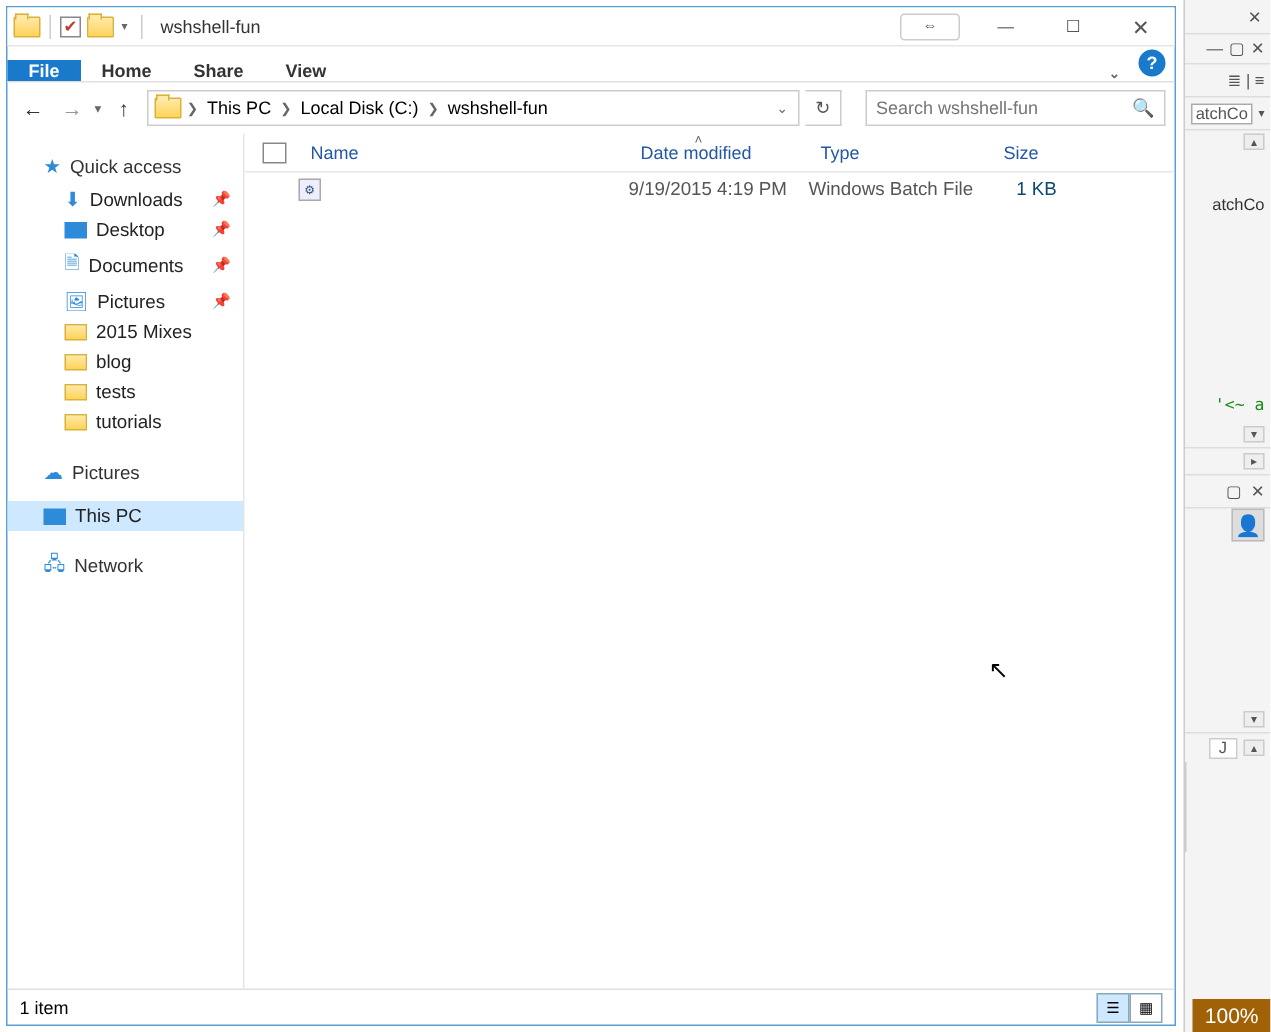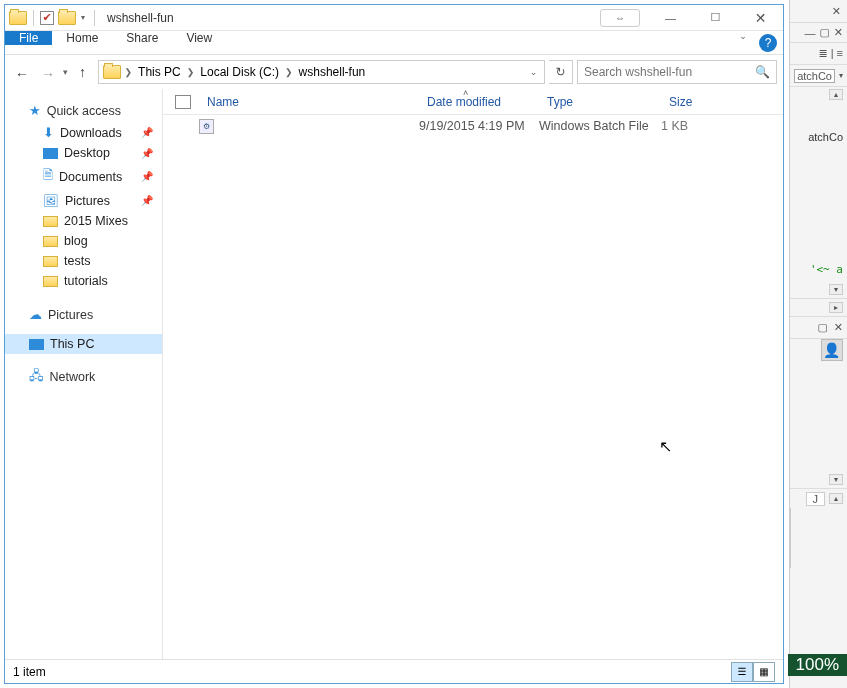--- a/index.html
+++ b/index.html
@@ -13,38 +13,38 @@
 .folder-icon-sm::before { content:""; position:absolute; top:-3px; left:0; width:7px; height:3px; background:#ffe9a6; border:1px solid #d9b23a; border-bottom:none; }
 .checkbox-icon { width: 14px; height: 14px; border: 1px solid #888; display:flex; align-items:center; justify-content:center; color:#c0392b; font-size:11px; }
 .title-sep { width:1px; height:16px; background:#ccc; margin:0 4px; }
 .title-text { font-size: 12px; color:#333; padding-left:4px; }
 .titlebar-spacer { flex:1; }
 .winbtns { display:flex; height:100%; }
 .winbtn { width: 45px; display:flex; align-items:center; justify-content:center; color:#555; font-size:11px; }
 .winbtn.close { font-size:14px; }
 .ribbon-tog { width:40px; height:18px; border:1px solid #ccc; border-radius:3px; margin-right:8px; display:flex;align-items:center;justify-content:center;font-size:10px;color:#555;}
 
-.tabs { height: 24px; display:flex; align-items:flex-start; border-bottom:1px solid #e0e0e0; font-size:12px; }
+.tabs { height: 24px; display:flex; align-items:flex-end; border-bottom:1px solid #e0e0e0; font-size:12px;font-weight:bold; }
 .tab-file { background:#1979ca; color:#fff; padding:0 14px; display:flex; align-items:center; }
 .tab { padding:0 14px; display:flex; align-items:center; color:#333; }
 .tabs-spacer { flex:1; }
 .tab-chev { width:20px; display:flex; align-items:center; justify-content:center; color:#666; font-size:9px;}
 .help-btn { width:18px; height:18px; border-radius:50%; background:#1979ca; color:#fff; display:flex; align-items:center; justify-content:center; font-size:12px; margin:3px 6px; }
 
 .navbar { height: 34px; display:flex; align-items:center; padding:4px 6px; gap:4px; }
 .nav-arrow { width:22px; height:22px; display:flex; align-items:center; justify-content:center; color:#999; font-size:14px; }
 .nav-arrow.enabled { color:#333; }
 .nav-chev { font-size:9px; color:#666; }
 .addrbar { flex:1; height:24px; border:1px solid #ccc; display:flex; align-items:center; font-size:12px; padding:0 2px; }
 .addrbar .crumb { padding:0 4px; display:flex; align-items:center; gap:4px; }
 .addrbar .crumb-sep { color:#666; font-size:9px; padding:0 2px;}
 .addrbar-spacer {flex:1;}
 .addrbar-drop { width:18px; text-align:center; color:#666; font-size:9px; border-left:1px solid transparent;}
 .refresh-btn { width:24px; height:24px; border:1px solid #ccc; border-left:none; display:flex;align-items:center;justify-content:center;font-size:12px;color:#555;}
-.searchbox { width:200px; height:24px; border:1px solid #ccc; margin-left:0; display:flex; align-items:center; padding:0 6px; font-size:12px; color:#888; }
+.searchbox { width:200px; height:24px; border:1px solid #ccc; margin-left:12px; display:flex; align-items:center; padding:0 6px; font-size:12px; color:#888; }
 .searchbox input { border:none; outline:none; flex:1; font-size:12px; color:#333; }
 .searchbox .sicon { color:#666; font-size:12px;}
 
 .body { flex:1; display:flex; overflow:hidden; }
 .sidebar { width:158px; border-right:1px solid #e5e5e5; padding-top:10px; font-size:12.5px; overflow-y:auto;}
 .sb-group-hdr { display:flex; align-items:center; gap:6px; padding:4px 10px 4px 24px; color:#333; }
 .sb-item { display:flex; align-items:center; gap:6px; padding:3px 10px 3px 38px; color:#222; position:relative;}
 .sb-item .pin { position:absolute; right:8px; color:#888; font-size:10px;}
 .sb-item.selected { background:#cde8ff; }
 .star-icon { color:#2e8bda; font-size:13px; }
@@ -62,34 +62,34 @@
 .col-date { width:120px; }
 .col-type { width:122px; }
 .col-size { width:60px; text-align:right;}
 .sort-ind { position:absolute; left:300px; top:-1px; font-size:9px; color:#666;}
 .filerow { height:22px; display:flex; align-items:center; font-size:12.5px; color:#222; padding-left:12px;}
 .filerow .chk-sp { width:24px;}
 .batch-icon{ width:15px; height:15px; border:1px solid #aaa; background:#eef; display:inline-flex;align-items:center;justify-content:center;font-size:8px;color:#357; margin-right:4px;}
 .cell-name{ width:220px; display:flex; align-items:center;}
 .cell-date{ width:120px; color:#555;}
 .cell-type{ width:122px; color:#555;}
-.cell-size{ width:60px; text-align:left; color:#737373;}
+.cell-size{ width:60px; text-align:center; color:#0c4a6e;}
 
 .cursor { position:absolute; left:496px; top:348px; font-size:16px; color:#000; pointer-events:none;}
 
 .statusbar { height:24px; border-top:1px solid #e0e0e0; display:flex; align-items:center; font-size:12px; color:#000000; padding:0 8px;}
 .statusbar-spacer{flex:1;}
 .view-toggle { display:flex; }
 .vt-btn { width:22px; height:20px; border:1px solid #8ab; display:flex;align-items:center;justify-content:center;font-size:10px;}
 .vt-btn.active { background:#cde8ff;}
 
 .bg-app { position:absolute; right:0; top:0; width:58px; height:688px; background:#f4f4f4; border-left:1px solid #ccc; font-size:11px; }
 .bg-app .bg-titlebar{height:22px;display:flex;justify-content:flex-end;align-items:center;gap:8px;padding:0 6px;color:#555;}
 .bg-app .bg-row{border-top:1px solid #ddd; padding:2px 4px; color:#555; display:flex; justify-content:flex-end; align-items:center; gap:4px; height:22px;}
-.bg-zoom { position:absolute; right:0; bottom:12px; height:22px; background:#14532d; color:#fff; font-size:17px; padding:0 8px; display:flex;align-items:center;}
+.bg-zoom { position:absolute; right:0; bottom:0; height:22px; background:#a16207; color:#fff; font-size:14px; padding:0 8px; display:flex;align-items:center;}
 .bg-profile{width:22px;height:22px;background:#ddd;border:1px solid #bbb;display:inline-flex;align-items:center;justify-content:center;color:#999;font-size:14px;}
 </style>
 </head>
 <body>
 
 <div class="bg-app">
   <div class="bg-titlebar">
     <span>✕</span>
   </div>
   <div class="bg-row" style="height:20px;">

